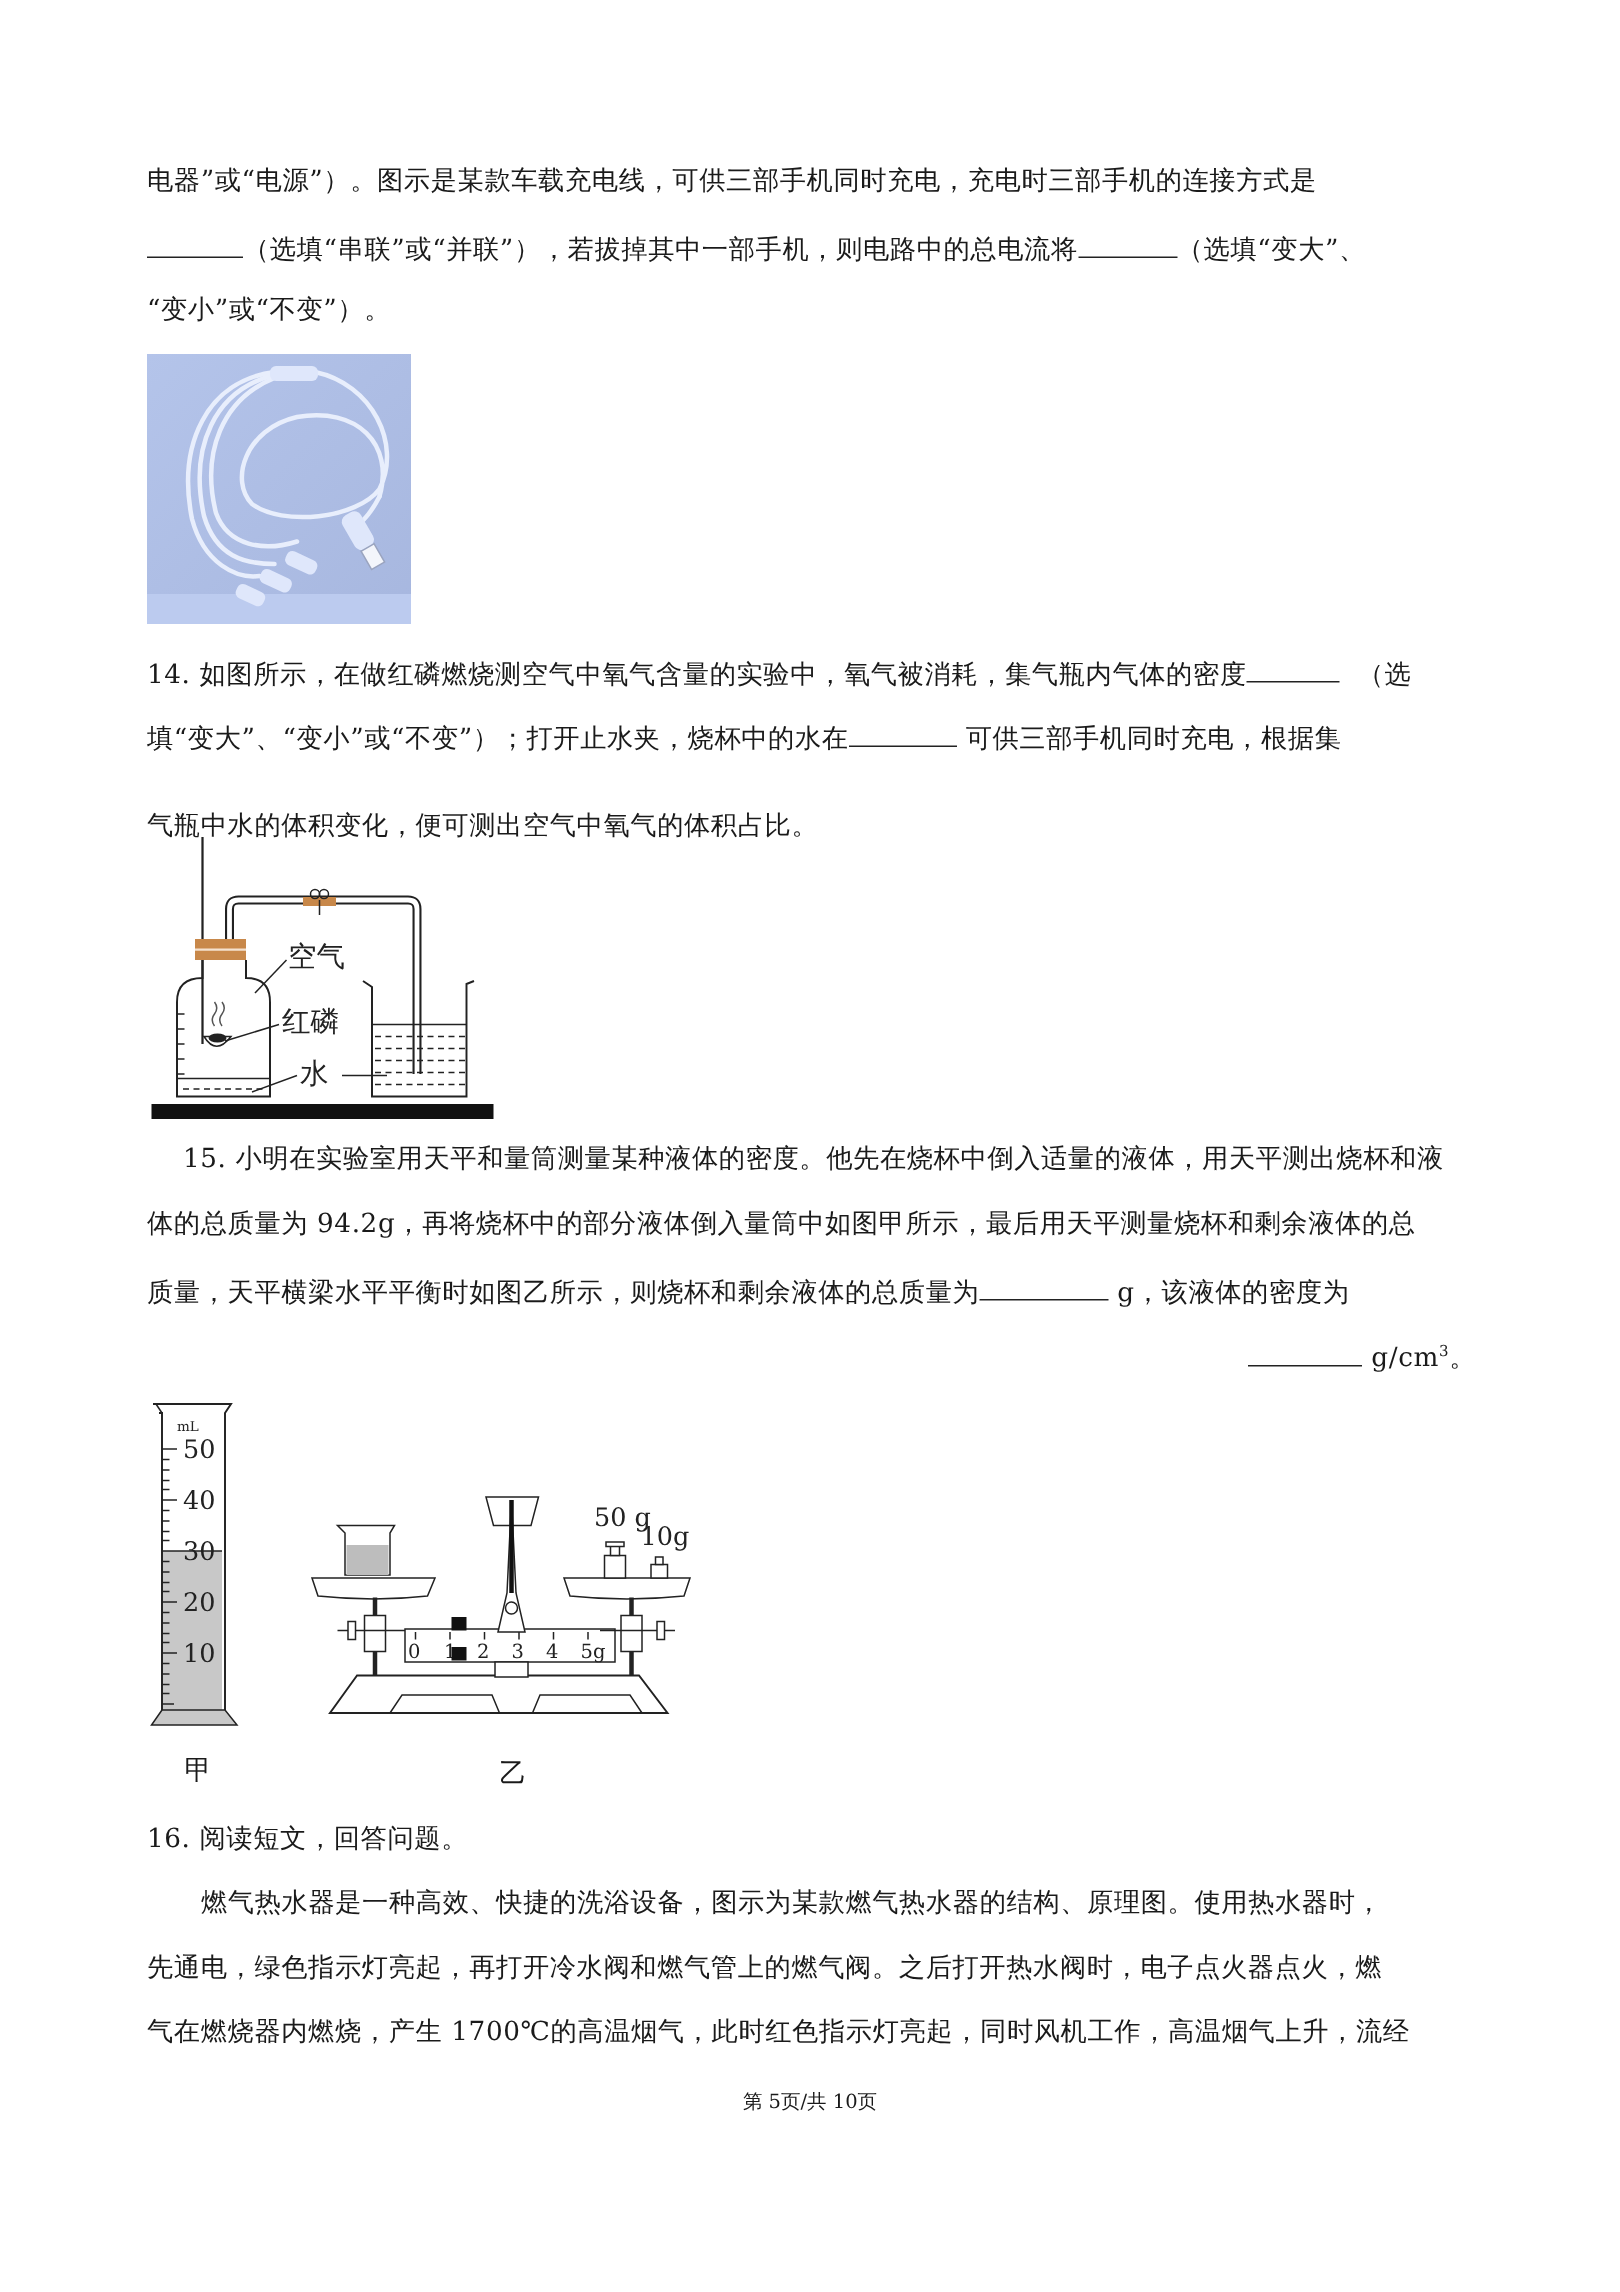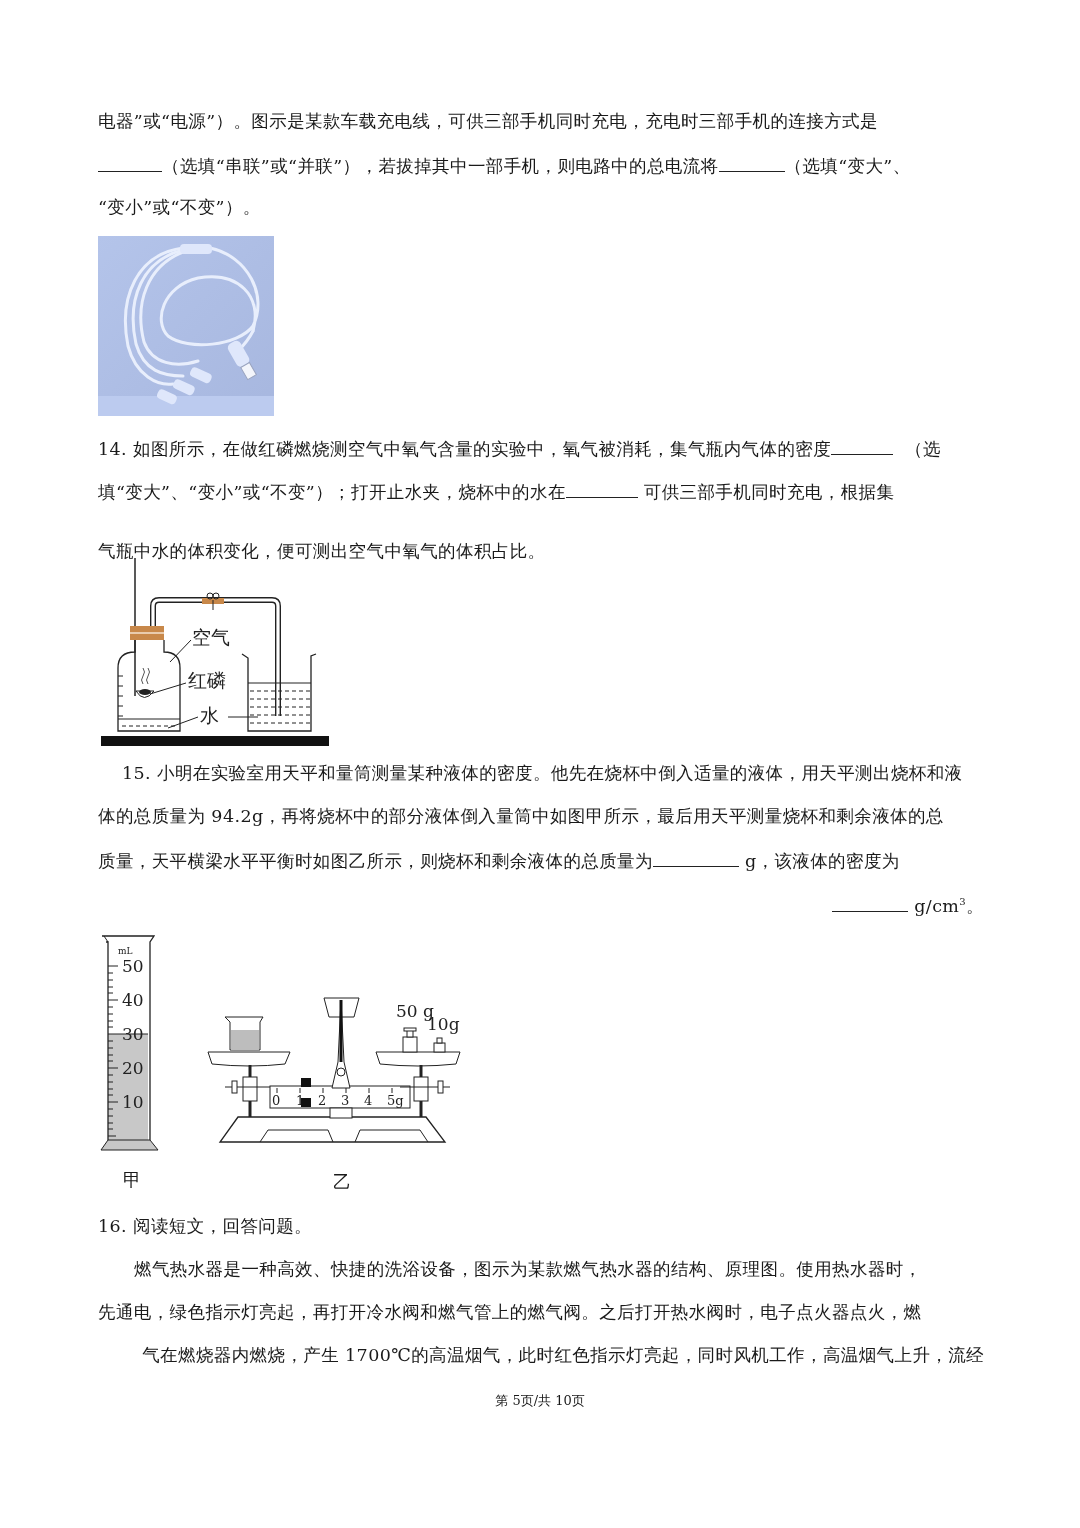--- a/index.html
+++ b/index.html
@@ -225,15 +225,15 @@
     <rect x="237" y="46" width="5" height="5" fill="#fff" stroke="#222"></rect>
     <text x="196" y="25" font-size="17" fill="#222">50 g</text>
     <text x="227" y="38" font-size="17" fill="#222">10g</text>
   </svg>
 </div>
 <div class="caption" style="left:333px;top:1170px;">乙</div>
 
 <div class="line" style="top:1215px;">16. 阅读短文，回答问题。</div>
 <div class="line indent" style="top:1258px;">燃气热水器是一种高效、快捷的洗浴设备，图示为某款燃气热水器的结构、原理图。使用热水器时，</div>
 <div class="line" style="top:1301px;">先通电，绿色指示灯亮起，再打开冷水阀和燃气管上的燃气阀。之后打开热水阀时，电子点火器点火，燃</div>
-<div class="line" style="top:1344px;text-align:right;">气在燃烧器内燃烧，产生 1700℃的高温烟气，此时红色指示灯亮起，同时风机工作，高温烟气上升，流经</div>
+<div class="line" style="top:1344px;">气在燃烧器内燃烧，产生 1700℃的高温烟气，此时红色指示灯亮起，同时风机工作，高温烟气上升，流经</div>
 
 <div class="footer">第 5页/共 10页</div>
 
 </body></html>

